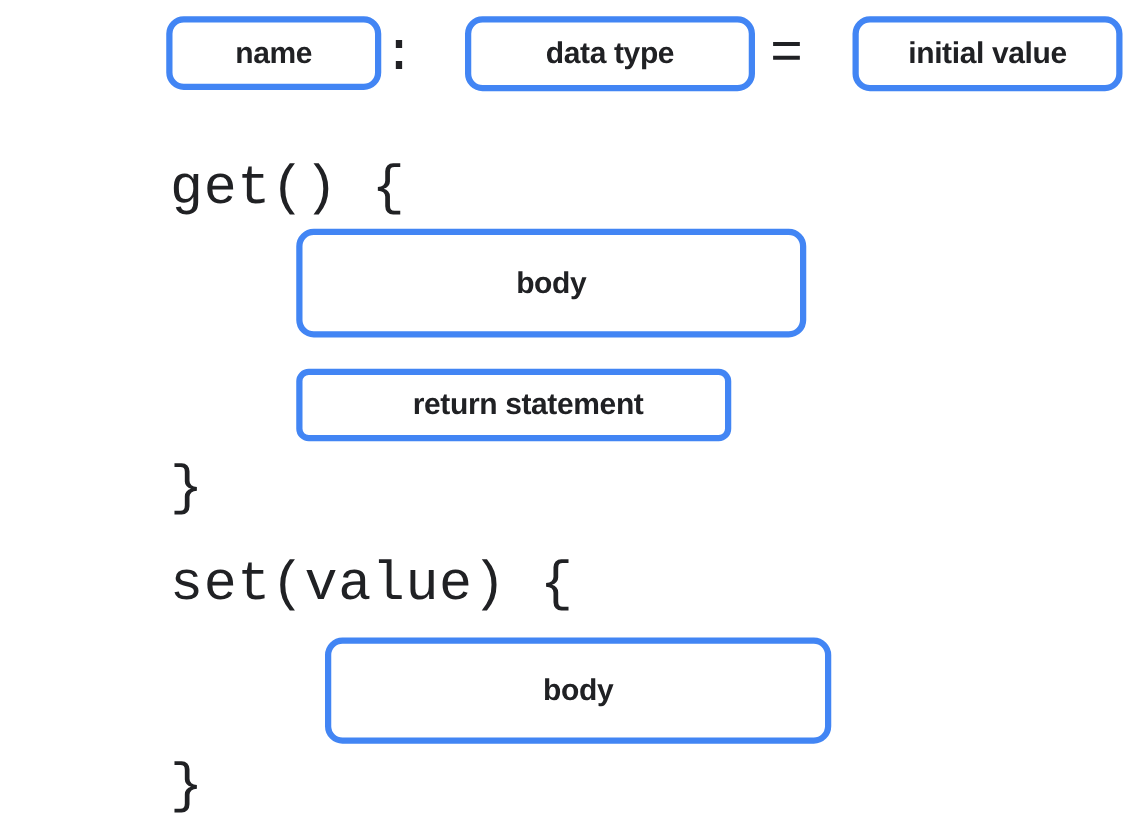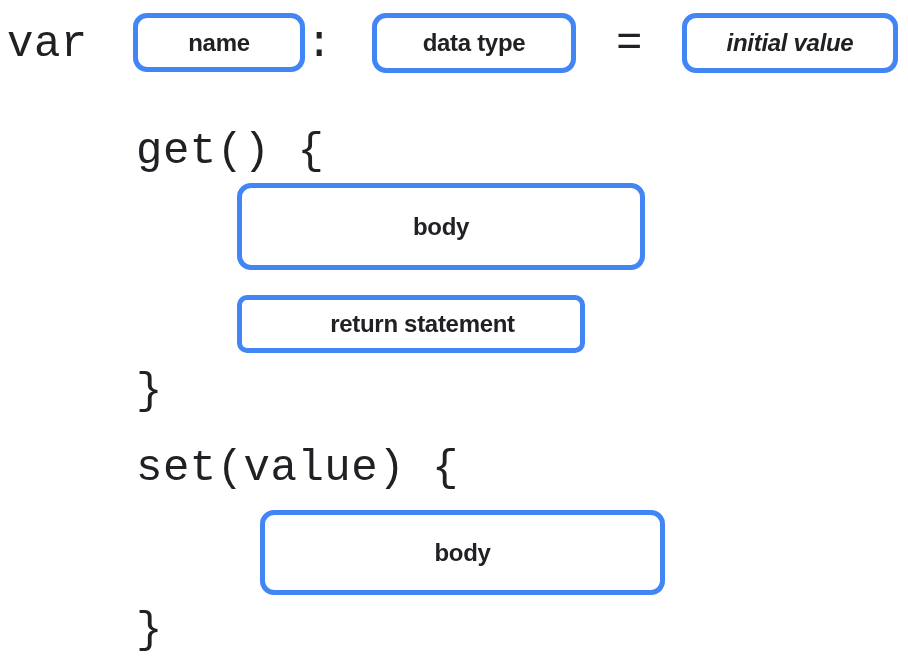--- a/index.html
+++ b/index.html
@@ -44,35 +44,34 @@
     color: var(--text);
     white-space: pre;
   }
   .chip.r10 { border-radius: 10px; padding-left: 23px; }
 </style>
 </head>
 <body>
 
 <div class="canvas">
 
-  <span class="mono" style="left:7px; top:19px;">var</span>
 
   <div class="chip" style="left:133px; top:13px; width:172px; height:59px;">
     <span>name</span>
   </div>
 
   <span class="mono" style="left:306px; top:19px;">:</span>
 
-  <div class="chip" style="left:372px; top:13px; width:204px; height:60px;">
+  <div class="chip" style="left:372px; top:13px; width:232px; height:60px;">
     <span>data type</span>
   </div>
 
   <span class="mono" style="left:616px; top:19px;">=</span>
 
-  <div class="chip" style="left:682px; top:13px; width:216px; height:60px;font-style:italic;">
+  <div class="chip" style="left:682px; top:13px; width:216px; height:60px;">
     <span>initial value</span>
   </div>
 
   <span class="mono" style="left:136px; top:126px;">get() {</span>
 
   <div class="chip" style="left:237px; top:183px; width:408px; height:87px;">
     <span>body</span>
   </div>
 
   <div class="chip r10" style="left:237px; top:295px; width:348px; height:58px;">

